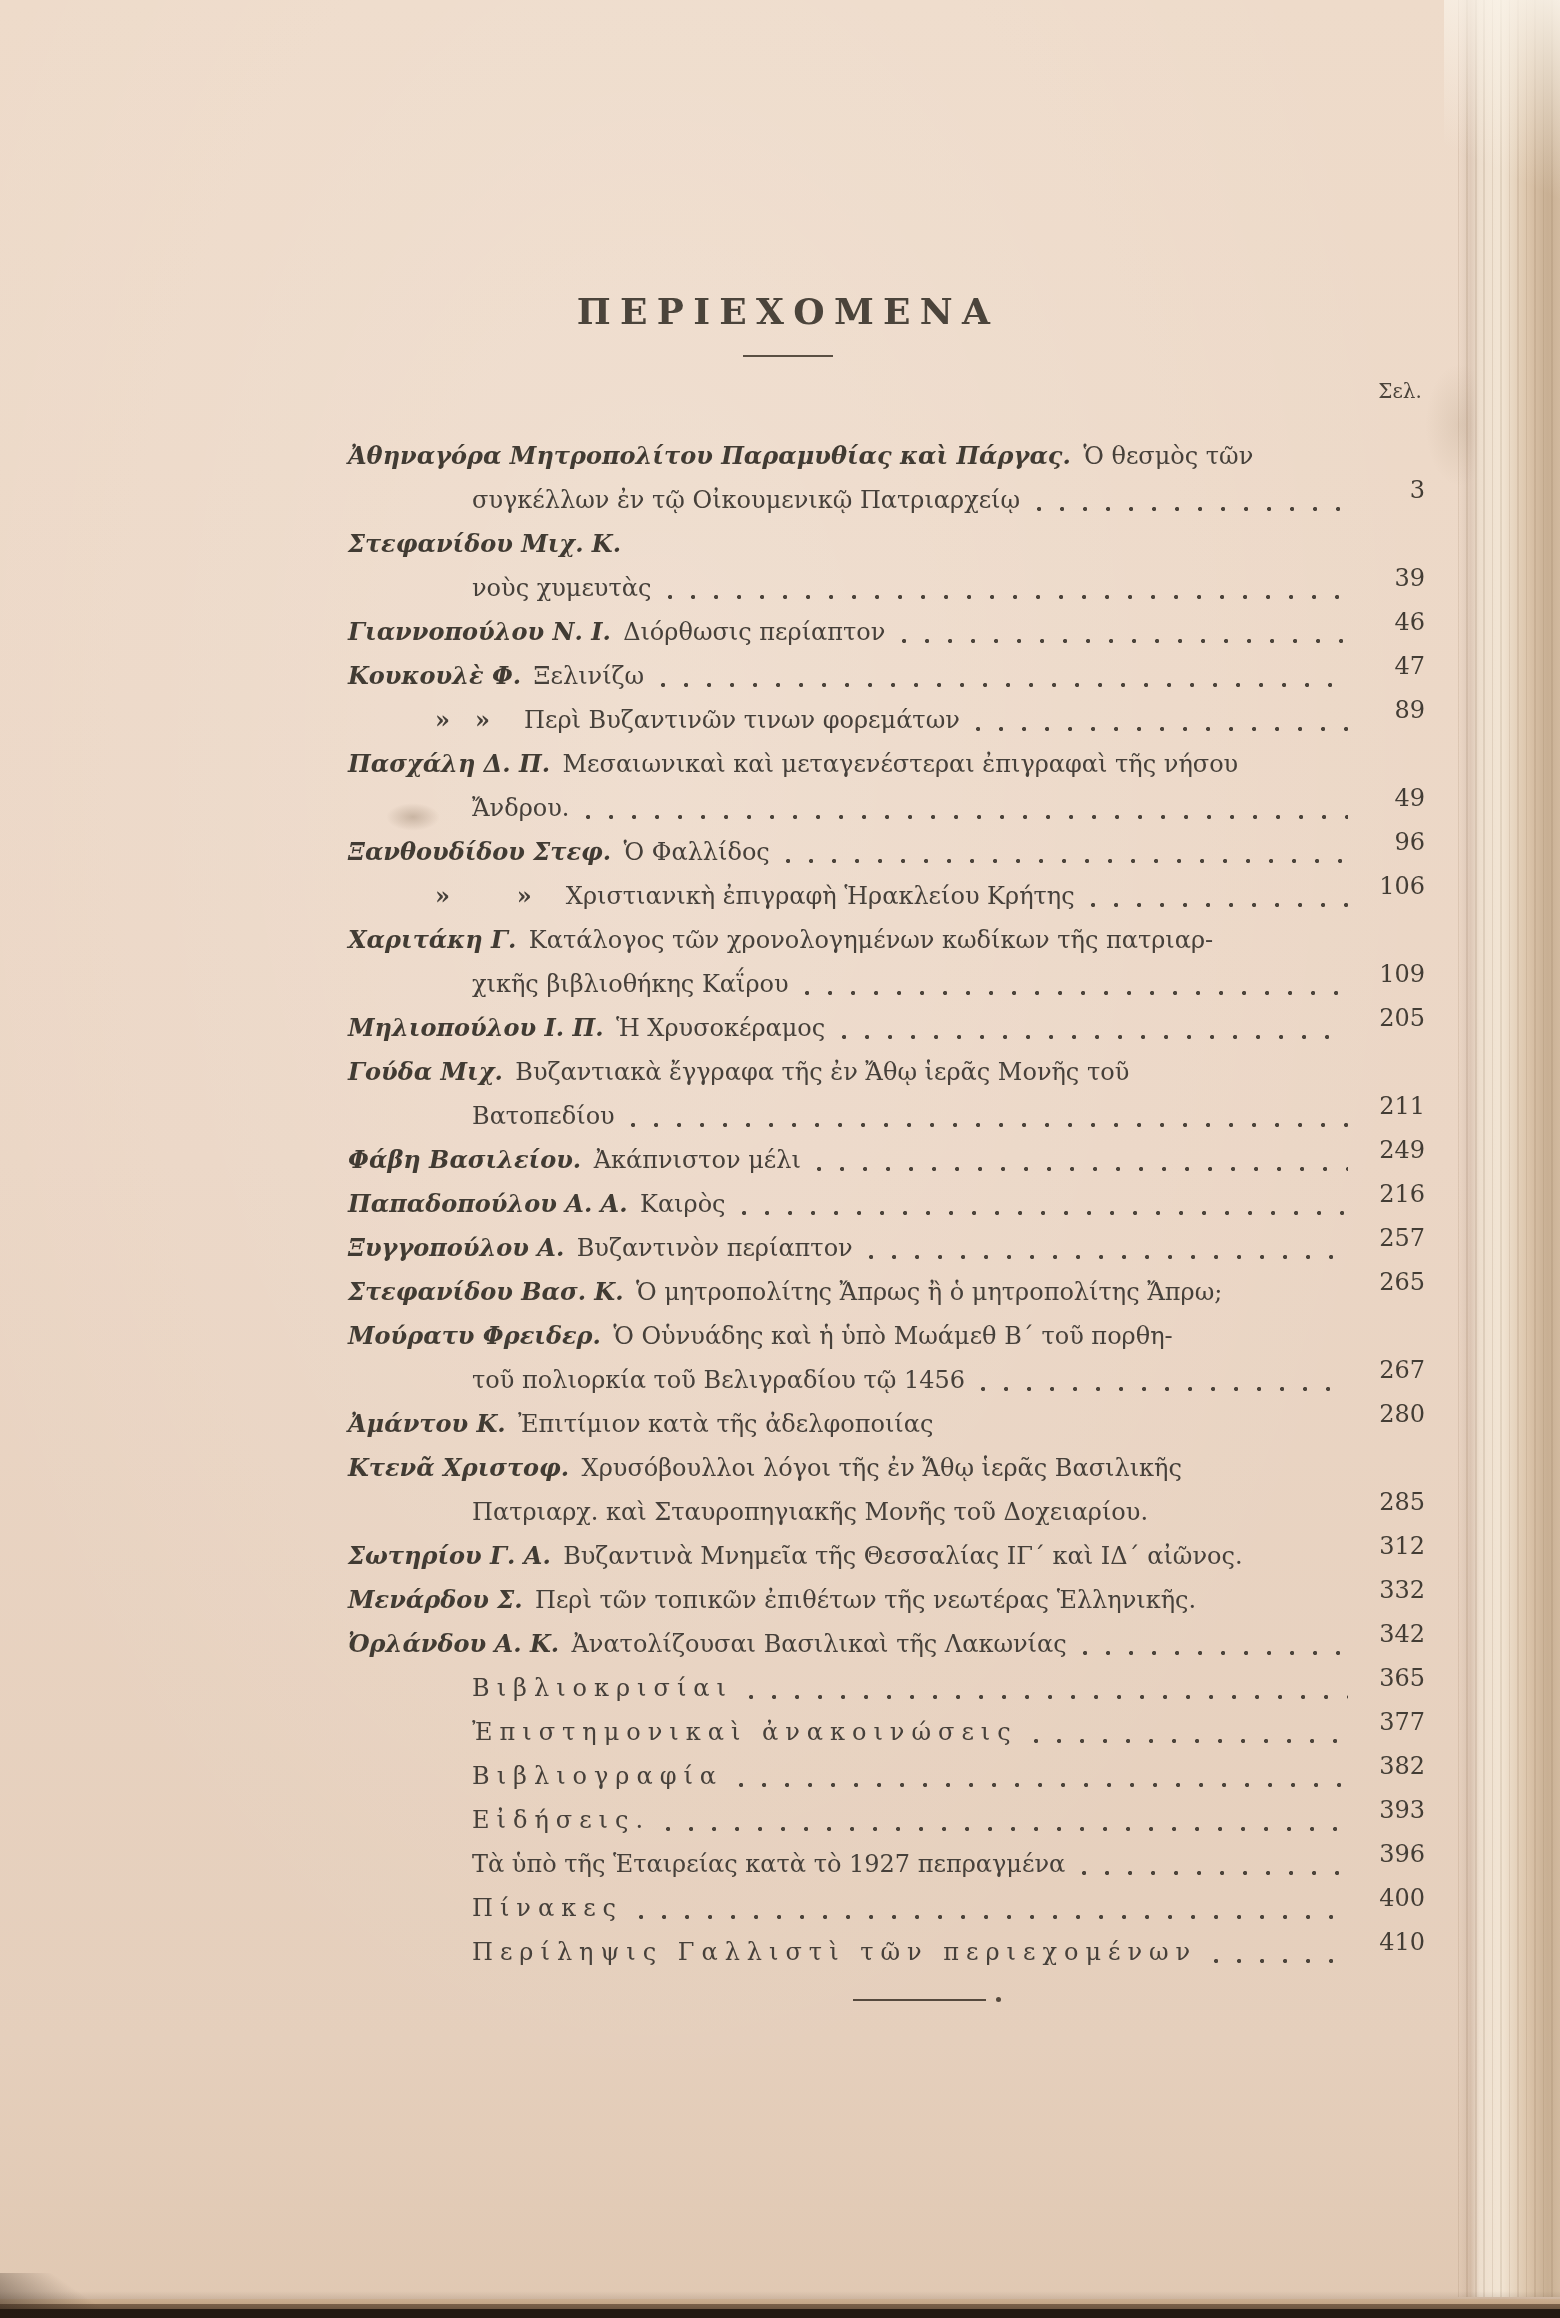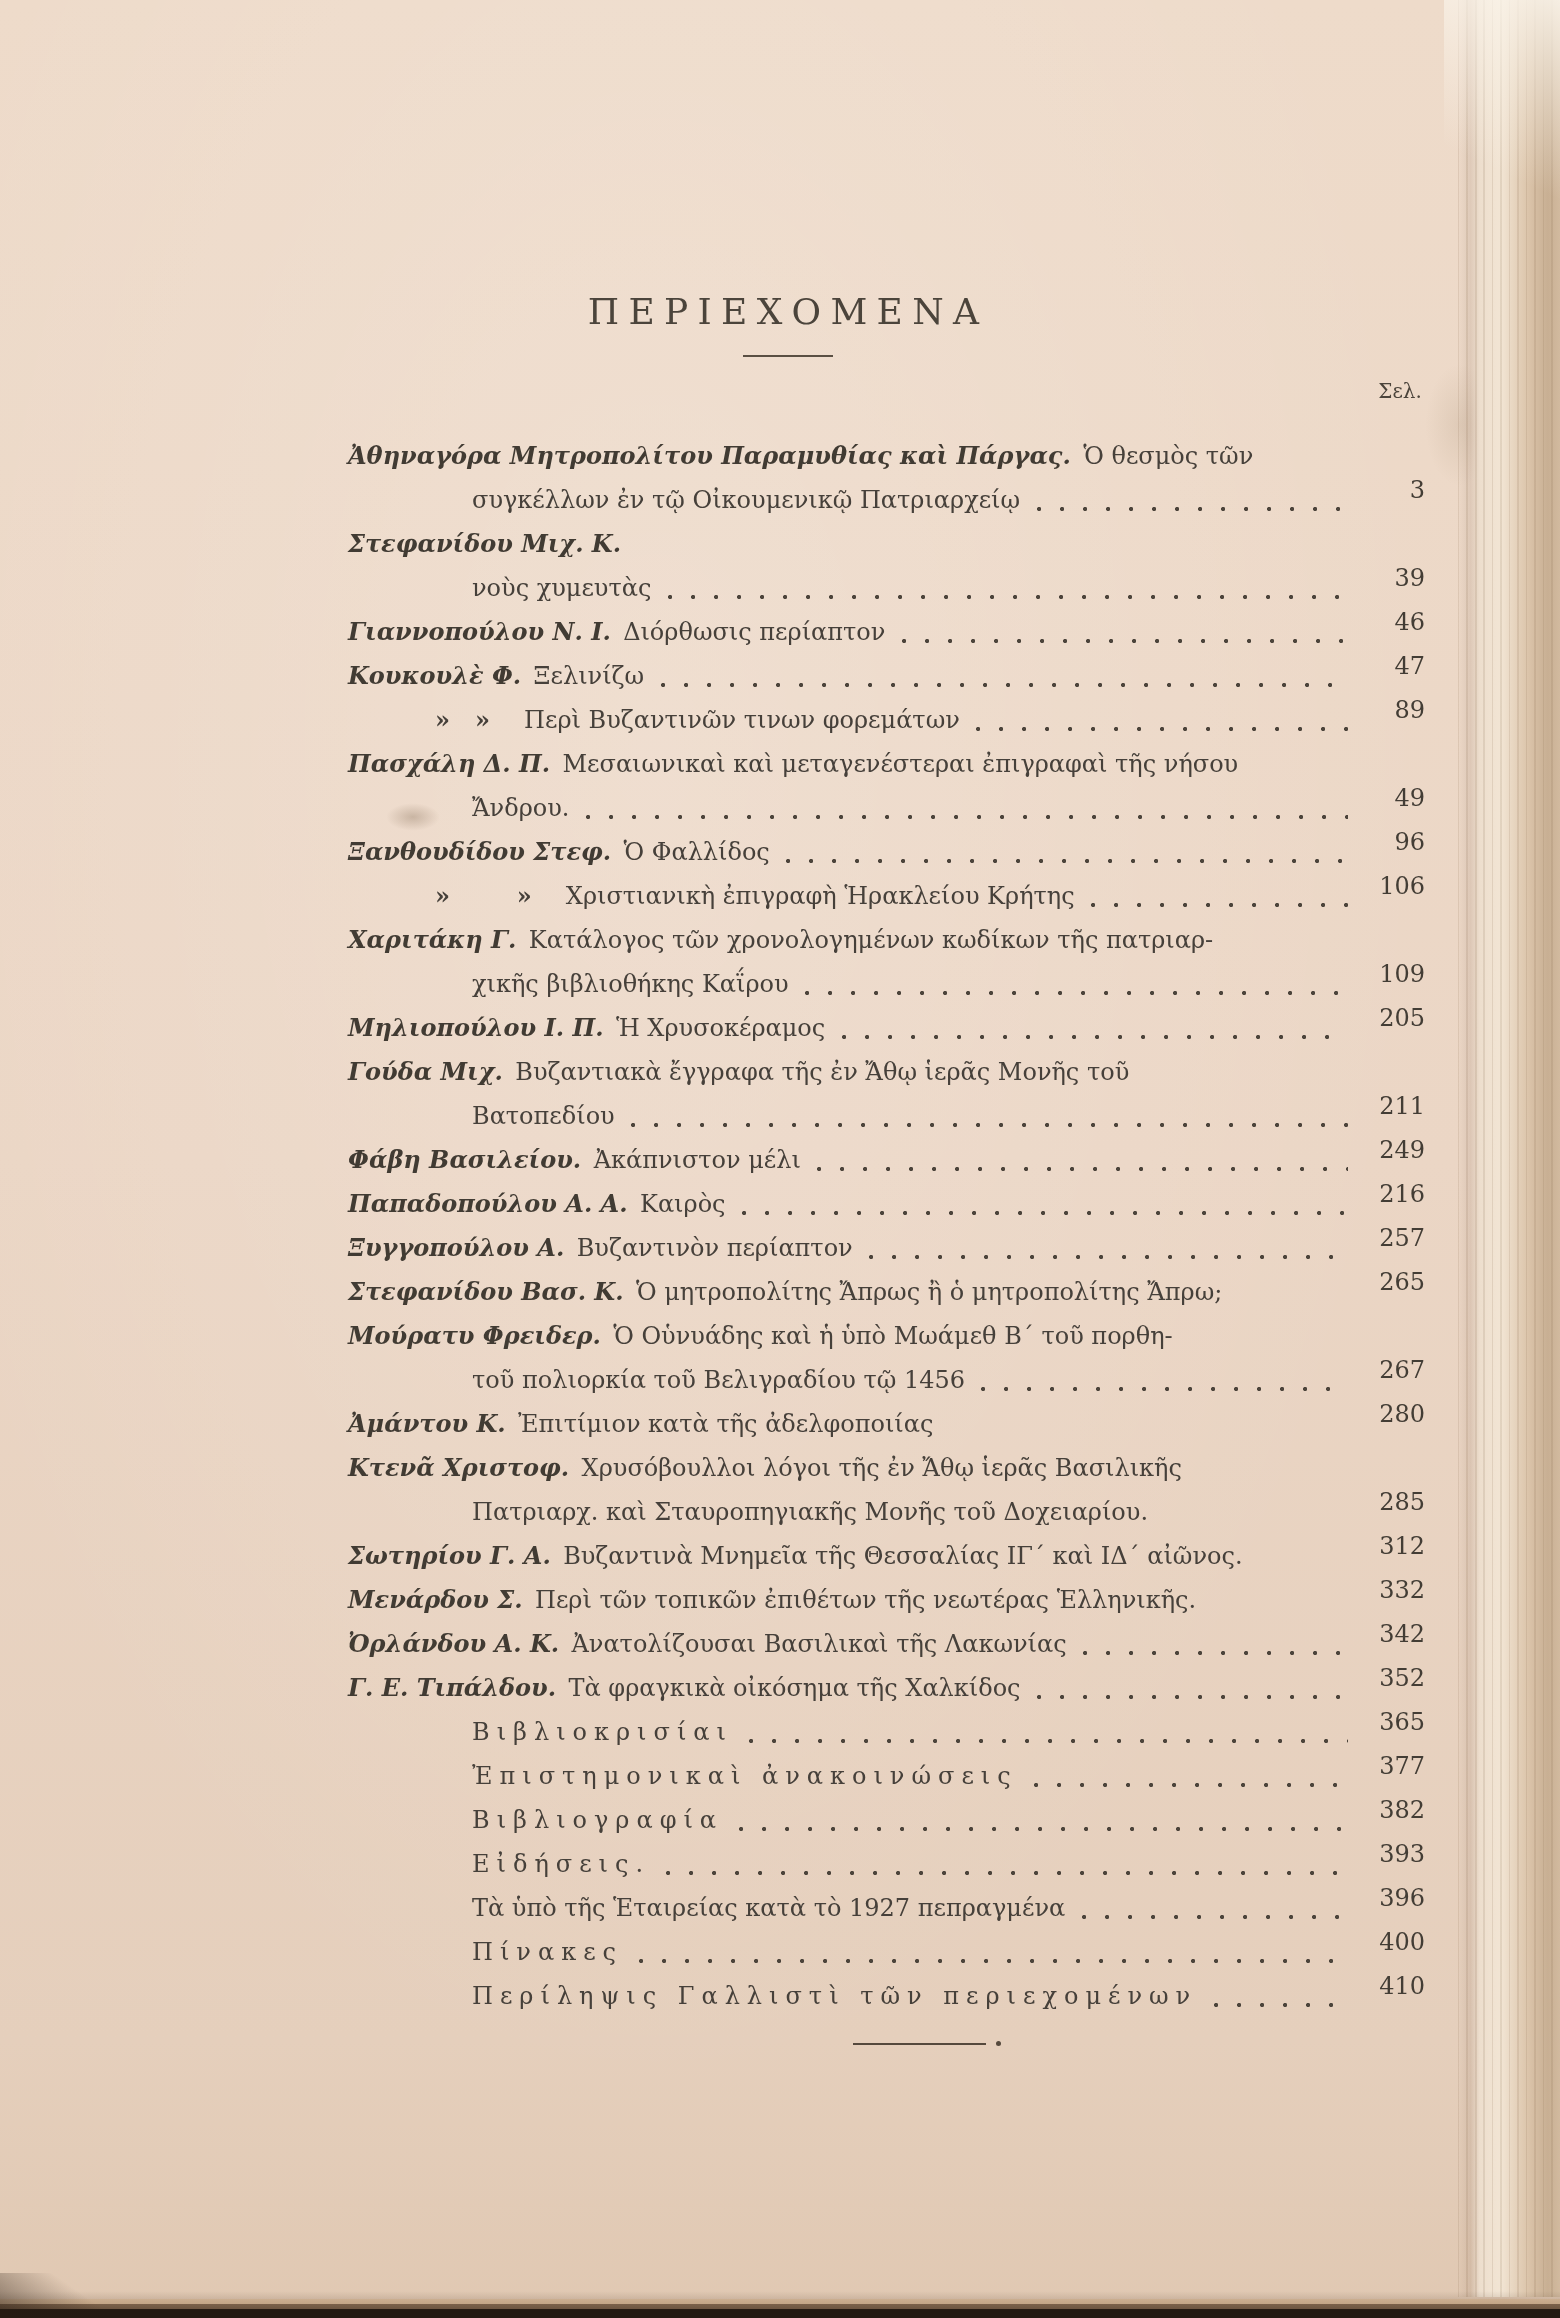--- a/index.html
+++ b/index.html
@@ -59,21 +59,21 @@
   .stain2{
     position:absolute;left:1425px;top:363px;width:70px;height:124px;
     background:radial-gradient(ellipse, rgba(120,95,60,0.12), rgba(120,95,60,0) 70%);
   }
 
   .toc{
     position:absolute;left:305px;top:290px;width:1120px;
   }
   .toc-title{
     margin:0;text-align:center;
-    font-size:36px;font-weight:400;letter-spacing:9.3px;
+    font-size:36px;font-weight:700;letter-spacing:9.3px;
     line-height:1.2;color:#4b443b;
     transform:translateX(-77px);
   }
   .title-rule{
     width:90px;border-top:2.3px solid #5a4f43;height:0;
     margin:21.6px auto 0;transform:translateX(-77px);
   }
   .sel-label{
     margin-top:23px;text-align:right;font-size:20px;line-height:23px;
     padding-right:3.1px;color:#4b443b;
@@ -299,28 +299,20 @@
         </div>
         <div class="entry">
           <div class="row">
             <span class="author">Ὀρλάνδου Α. Κ.</span>
             <span class="line-text">Ἀνατολίζουσαι Βασιλικαὶ τῆς Λακωνίας</span>
             <span class="dots"></span>
             <span class="pagenum">342</span>
           </div>
         </div>
         <div class="entry">
-          <div class="row">
-            <span class="author">Γ. Ε. Τιπάλδου.</span>
-            <span class="line-text">Τὰ φραγκικὰ οἰκόσημα τῆς Χαλκίδος</span>
-            <span class="dots"></span>
-            <span class="pagenum">352</span>
-          </div>
-        </div>
-        <div class="entry">
           <div class="row tail-indent">
             <span class="line-text spaced">Βιβλιοκρισίαι</span>
             <span class="dots"></span>
             <span class="pagenum">365</span>
           </div>
         </div>
         <div class="entry">
           <div class="row tail-indent">
             <span class="line-text spaced">Ἐπιστημονικαὶ ἀνακοινώσεις</span>
             <span class="dots"></span>

